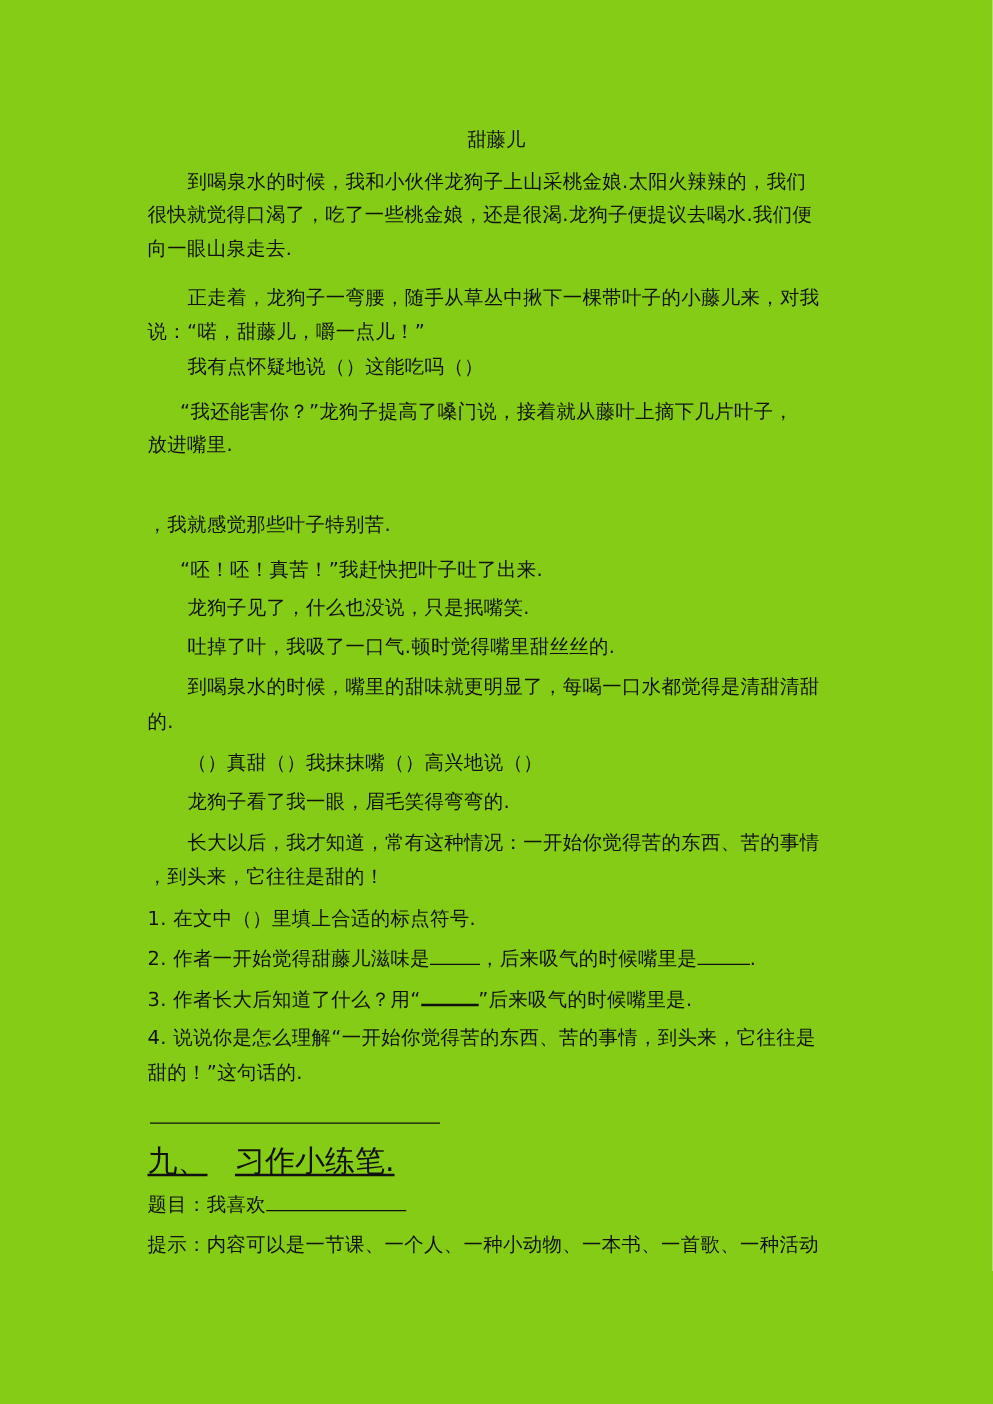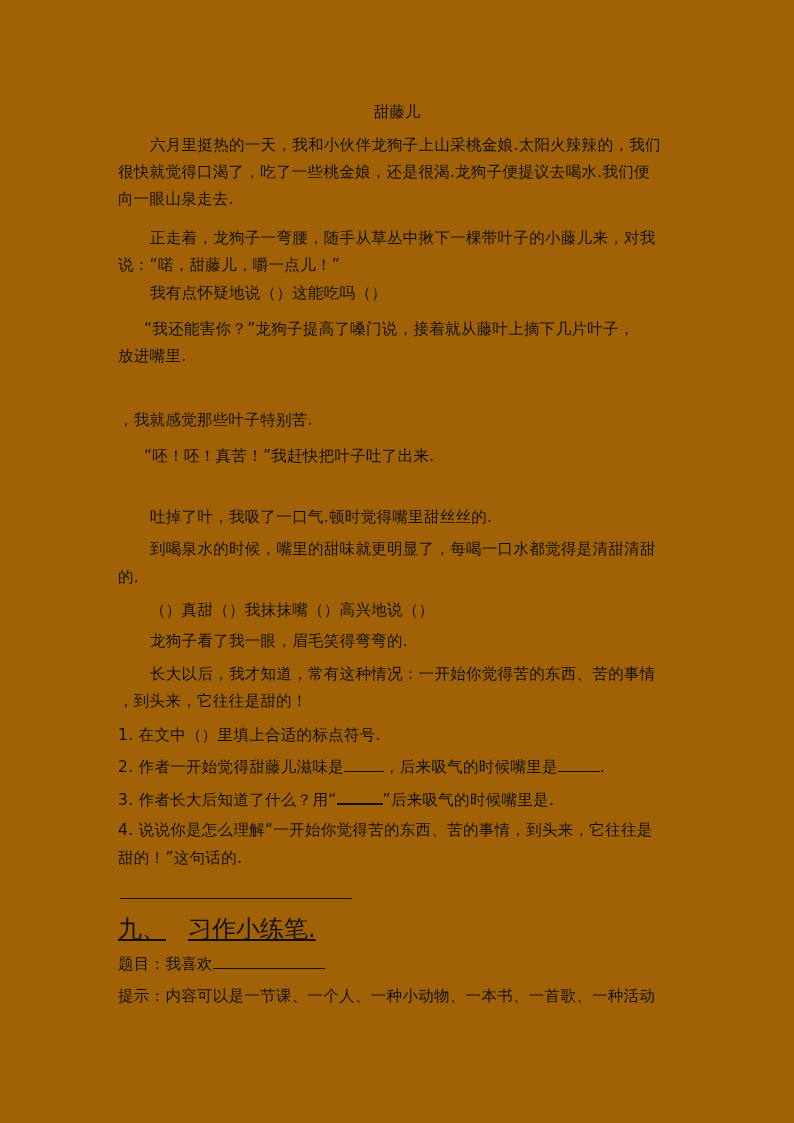--- a/index.html
+++ b/index.html
@@ -13,21 +13,21 @@
     position: relative;
     overflow: hidden;
     font-family: "DejaVu Sans", "Liberation Sans", sans-serif;
     color: #111111;
   }
   .page {
     position: absolute;
     left: 0; top: 0;
     width: 794px;
     height: 1123px;
-    background: #a16207;
+    background: #84cc16;
   }
   .ln {
     position: absolute;
     left: 118px;
     font-size: 15.5px;
     line-height: 20px;
     white-space: nowrap;
     letter-spacing: 0.3px;
   }
   .ind { left: 150px; }
@@ -69,36 +69,37 @@
   }
   .section-head .gap { display: inline-block; width: 22px; }
 </style>
 </head>
 <body>
 
 <div class="page">
 
   <div class="title" style="top:102px;">甜藤儿</div>
 
-  <div class="ln ind" style="top:135px;">六月里挺热的一天，我和小伙伴龙狗子上山采桃金娘.太阳火辣辣的，我们</div>
+  <div class="ln ind" style="top:135px;">到喝泉水的时候，我和小伙伴龙狗子上山采桃金娘.太阳火辣辣的，我们</div>
   <div class="ln" style="top:162px;">很快就觉得口渴了，吃了一些桃金娘，还是很渴.龙狗子便提议去喝水.我们便</div>
   <div class="ln" style="top:189px;">向一眼山泉走去.</div>
 
   <div class="ln ind" style="top:228px;">正走着，龙狗子一弯腰，随手从草丛中揪下一棵带叶子的小藤儿来，对我</div>
   <div class="ln" style="top:255px;">说：“喏，甜藤儿，嚼一点儿！”</div>
 
   <div class="ln ind" style="top:283px;">我有点怀疑地说（）这能吃吗（）</div>
 
   <div class="ln ind2" style="top:319px;">“我还能害你？”龙狗子提高了嗓门说，接着就从藤叶上摘下几片叶子，</div>
   <div class="ln" style="top:346px;">放进嘴里.</div>
 
   <div class="ln" style="top:410px;">，我就感觉那些叶子特别苦.</div>
 
   <div class="ln ind2" style="top:446px;">“呸！呸！真苦！”我赶快把叶子吐了出来.</div>
 
+  <div class="ln ind" style="top:476px;">龙狗子见了，什么也没说，只是抿嘴笑.</div>
 
   <div class="ln ind" style="top:507px;">吐掉了叶，我吸了一口气.顿时觉得嘴里甜丝丝的.</div>
 
   <div class="ln ind" style="top:539px;">到喝泉水的时候，嘴里的甜味就更明显了，每喝一口水都觉得是清甜清甜</div>
   <div class="ln" style="top:567px;">的.</div>
 
   <div class="ln ind" style="top:600px;">（）真甜（）我抹抹嘴（）高兴地说（）</div>
 
   <div class="ln ind" style="top:631px;">龙狗子看了我一眼，眉毛笑得弯弯的.</div>
 

